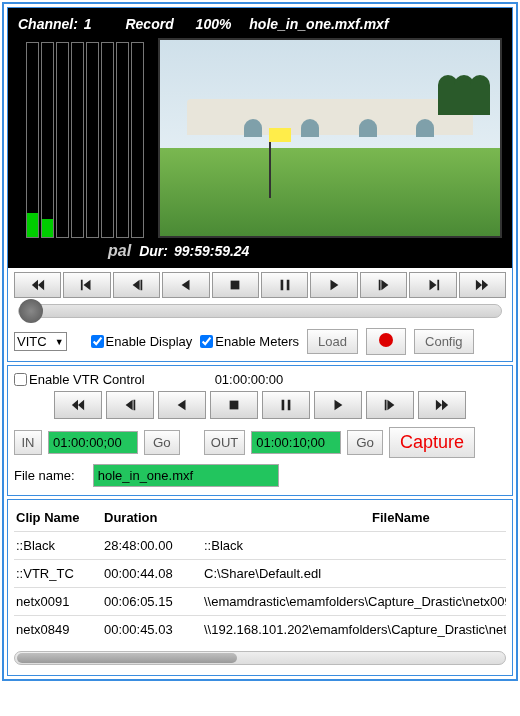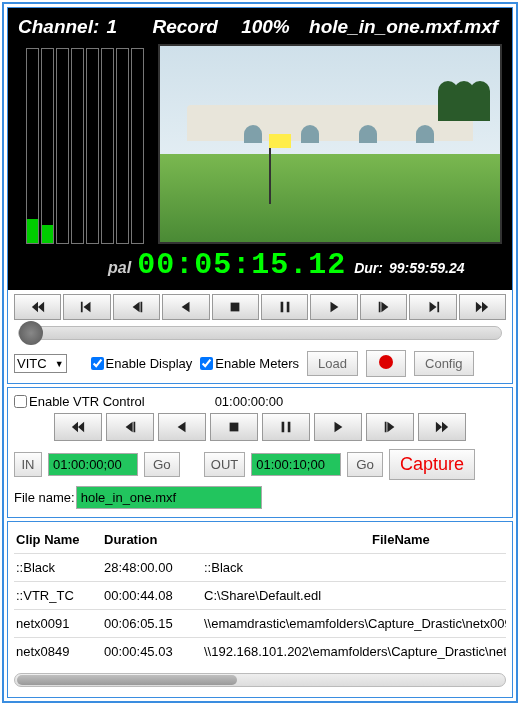--- a/index.html
+++ b/index.html
@@ -1,20 +1,20 @@
 <!DOCTYPE html>
 <html><head>
 <meta charset="utf-8">
 <style>
   * { box-sizing: border-box; margin: 0; padding: 0; }
   body { font-family: Arial, Helvetica, sans-serif; font-size: 13px; background: #fff; width: 520px; }
   .outer { border: 2px solid #3a8de0; margin: 2px; }
   .panel { border: 1px solid #3a8de0; margin: 3px 3px; background: #fff; }
   .video-panel { background: #000; color: #fff; padding: 6px; }
-  .vp-header { font-weight: bold; font-style: italic; font-size: 19px; padding: 2px 4px; }
+  .vp-header { font-weight: bold; font-style: italic; font-size: 14px; padding: 2px 4px; }
   .vp-header span { display: inline-block; }
   .vp-body { display: flex; align-items: flex-end; gap: 10px; padding: 4px 4px 2px 4px; }
   .meters { display: flex; align-items: flex-end; height: 200px; gap: 2px; padding-left: 8px; padding-right: 4px; }
   .meter { width: 13px; height: 196px; border: 1px solid #777; display: flex; align-items: flex-end; }
   .meter .fill { width: 100%; background: #0c0; }
   .video-img { flex: 1; height: 200px; border: 2px solid #333; position: relative; overflow: hidden; }
   .sky { position: absolute; top: 0; left: 0; right: 0; height: 55%; background: linear-gradient(#cfe0ea, #e2edf3); }
   .grass { position: absolute; bottom: 0; left: 0; right: 0; height: 45%; background: linear-gradient(#7ab850, #4a8a35); }
   .bridge { position: absolute; left: 8%; top: 30%; width: 84%; height: 36px; background: #e8e5da; border-radius: 4px 4px 0 0; }
   .bridge::before, .bridge::after { content:""; position:absolute; bottom:-2px; width:18px; height:18px; background:#7fa0aa; border-radius: 10px 10px 0 0;}
@@ -47,21 +47,21 @@
   .vtr-panel { padding: 4px 6px 6px 6px; }
   .vtr-top { display: flex; align-items: center; gap: 10px; padding: 2px 0 4px 0; }
   .vtr-tc { margin-left: 60px; }
   .vtr-transport { display: flex; gap: 4px; padding: 0 40px 4px 40px; }
   .vtr-transport .tbtn { height: 28px; }
   .io-row { display: flex; align-items: center; gap: 6px; padding: 4px 0; }
   .io-label { background: linear-gradient(#fdfdfd,#e3e3e3); border: 1px solid #aaa; padding: 4px 6px; min-width: 28px; text-align: center; color:#555;}
   .txt { border: 1px solid #aaa; padding: 3px 4px; font-size: 13px; background:#22c55e; }
   .go { background: linear-gradient(#fdfdfd,#e3e3e3); border:1px solid #aaa; padding:4px 8px; cursor:pointer; color:#555;}
   .capture { color: #e00; background: linear-gradient(#fdfdfd,#e3e3e3); border:1px solid #aaa; padding:4px 10px; cursor:pointer; font-size:18px;}
-  .fn-row { display:flex; align-items:center; gap:1px; padding: 2px 0;}
+  .fn-row { display:flex; align-items:center; gap:18px; padding: 2px 0;}
   .fn-row .txt { flex: 0 0 160px; }
 
   .clip-panel { padding: 4px 6px 10px 6px; position:relative; }
   table { width: 100%; border-collapse: collapse; font-size: 13px; table-layout: fixed;}
   th { text-align: left; font-weight: bold; padding: 6px 2px; }
   td { padding: 6px 2px; border-top: 1px solid #ddd; white-space: nowrap; overflow: hidden; }
   .col-name { width: 88px; }
   .col-dur { width: 100px; }
   .hscroll { height: 14px; background: linear-gradient(#eee,#ddd); border:1px solid #bbb; border-radius:7px; position:relative; margin-top:8px;}
   .hscroll .hthumb{ position:absolute; left:2px; top:1px; width:220px; height:10px; background:linear-gradient(#bfbfbf,#9a9a9a); border-radius:6px;}
@@ -114,21 +114,20 @@
               <div class="arch3"></div>
               <div class="arch4"></div>
             </div>
           <div class="trees"><span class="tree"></span><span class="tree"></span><span class="tree"></span></div>
           <div class="flag-pole"></div>
             <div class="flag"></div>
         </div>
       </div>
       <div class="tc-row">
         <span class="tc-pal">pal</span>
-        <span class="tc-main">00:05:15.12</span>
         <span class="tc-dur-label">Dur:</span>
         <span class="tc-dur">99:59:59.24</span>
       </div>
     </div>
 
     <div class="transport">
       <div class="tbtn">
           <svg viewBox="0 0 16 16">
             <path d="M8 2 L1 8 L8 14 Z M15 2 L8 8 L15 14 Z"></path>
           </svg>

